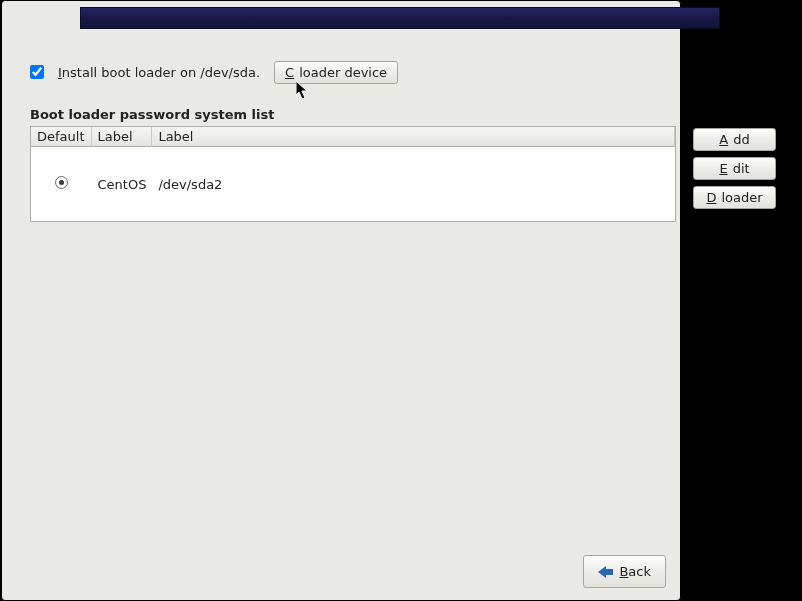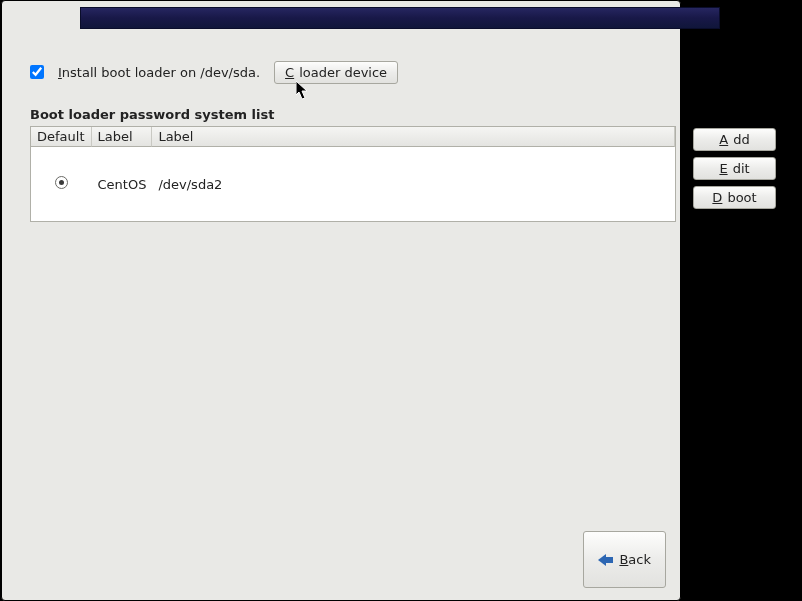--- a/index.html
+++ b/index.html
@@ -101,21 +101,21 @@
     background: #3a3a3a;
     border-radius: 50%;
   }
   .side-btns { display: flex; flex-direction: column; gap: 6px; margin-top: 2px; }
 
   .footer {
     position: absolute;
     right: 14px; bottom: 12px;
     display: flex; gap: 10px;
   }
-  .footer .btn { padding: 20px 14px; }
+  .footer .btn { padding: 8px 14px; }
   .btn-primary {
     border: 1px solid #5a7aa3;
     box-shadow: 0 0 0 1px #3a72c8 inset;
   }
   .arrow {
     width: 16px; height: 12px; display: inline-block;
     position: relative;
   }
   .arrow-left::before {
     content: "";
@@ -198,21 +198,21 @@
         <button class="btn btn-wide">
           <span class="accel">A</span>
             <span>dd</span>
         </button>
         <button class="btn btn-wide">
           <span class="accel">E</span>
             <span>dit</span>
         </button>
         <button class="btn btn-wide">
           <span class="accel">D</span>
-            <span>boot</span>
+            <span>loader</span>
         </button>
       </div>
     </div>
 
   </div>
 
   <div class="footer">
     <button class="btn">
       <span class="arrow arrow-left"></span>
       <span><span class="accel">B</span><span>ack</span></span>

